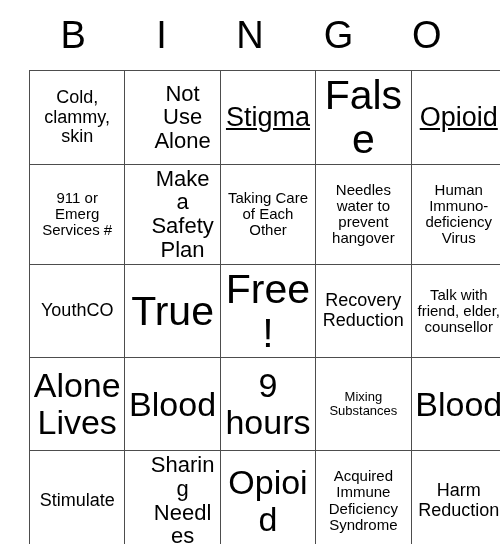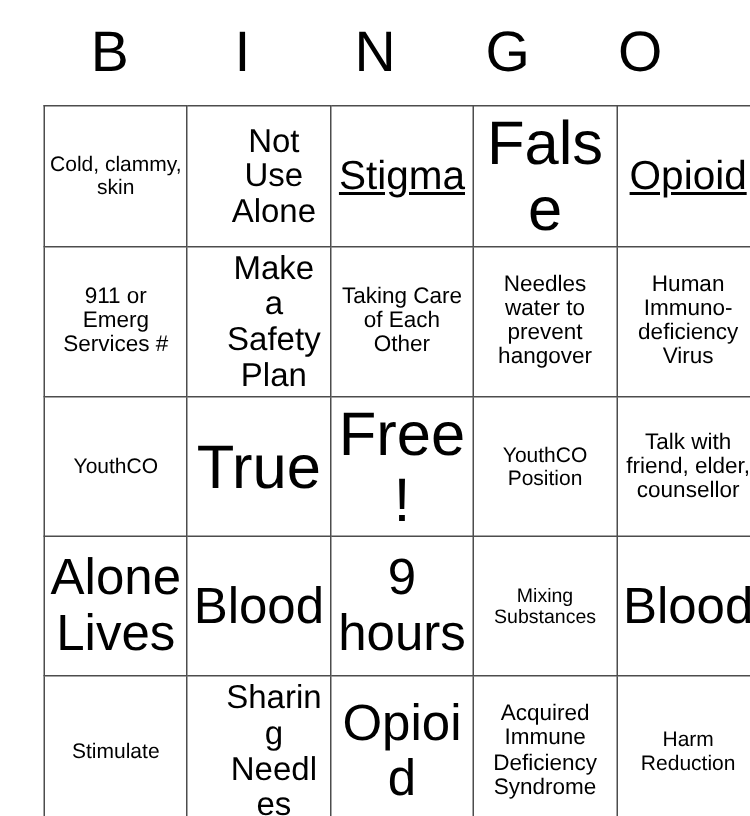--- a/index.html
+++ b/index.html
@@ -53,21 +53,21 @@
     overflow: hidden;
     word-wrap: break-word;
   }
   .cell-text {
     display: block;
     line-height: 1.08;
   }
   
   td[data-size="xs"] .cell-text  { font-size: 13px; }
   td[data-size="s"]  .cell-text  { font-size: 15px; }
-  td[data-size="m"]  .cell-text  { font-size: 14px; }
+  td[data-size="m"]  .cell-text  { font-size: 18px; }
   td[data-size="l"]  .cell-text  { font-size: 22px; margin-left: 20px; }
   td[data-size="xl"] .cell-text  { font-size: 27px; text-decoration: underline; }
   td[data-size="xxl"] .cell-text { font-size: 34px; }
   td[data-size="huge"] .cell-text { font-size: 41px; }
 </style>
 </head>
 <body>
 
 <div id="bingo-card">
 
@@ -119,21 +119,21 @@
         <td data-size="m">
             <span class="cell-text">YouthCO</span>
           </td>
         <td data-size="huge">
             <span class="cell-text">True</span>
           </td>
         <td data-size="huge">
             <span class="cell-text">Free!</span>
           </td>
         <td data-size="m">
-            <span class="cell-text">YouthCO Position</span>
+            <span class="cell-text">Recovery Reduction</span>
           </td>
         <td data-size="s">
             <span class="cell-text">Talk with friend, elder, counsellor</span>
           </td>
       </tr>
       <tr>
         <td data-size="xxl">
             <span class="cell-text">Alone Lives</span>
           </td>
         <td data-size="xxl">

